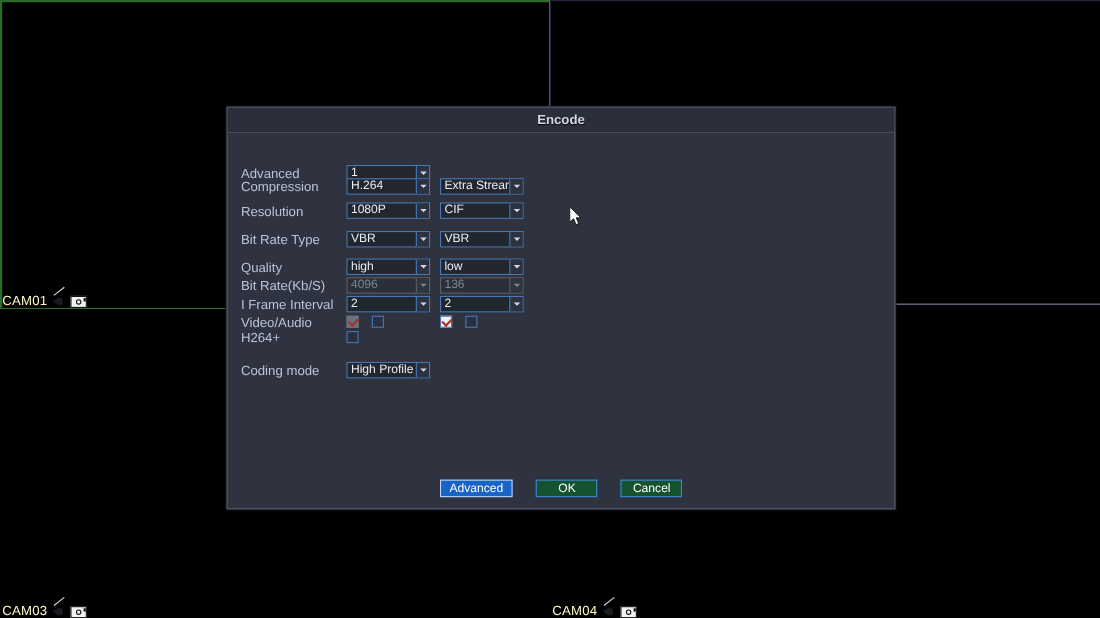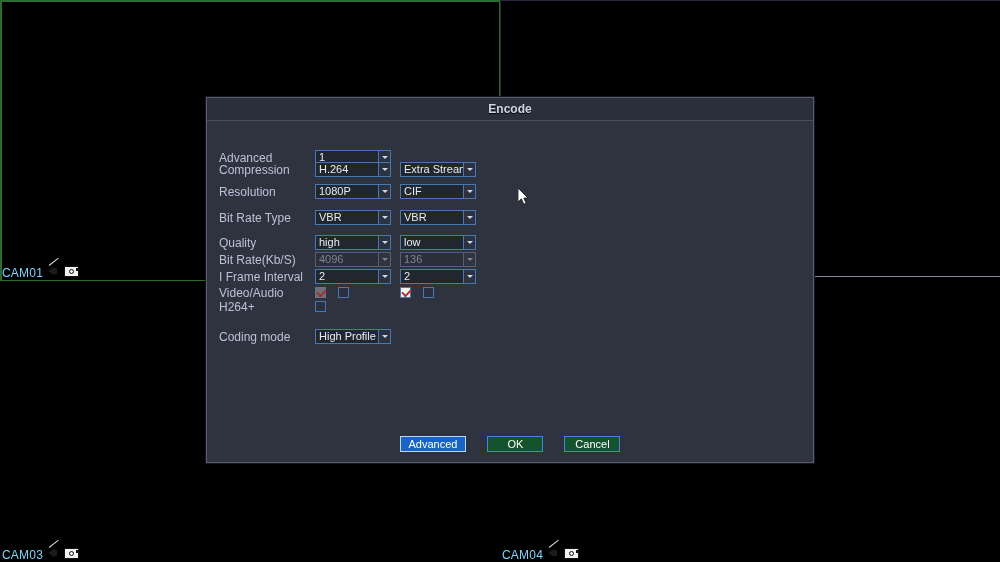--- a/index.html
+++ b/index.html
@@ -16,22 +16,22 @@
   
   #video-wall{position:absolute;inset:0;background:#000;}
   .quad{position:absolute;background:#000000;box-sizing:border-box;}
   #quad-1{left:0;top:0;width:500px;height:281px;border:1px solid #2d6b2d;border-top-width:2px;border-left-width:2px;}
   #quad-2{left:500px;top:0;width:500px;height:276px;border-top:1px solid #2a2440;border-left:1px solid #2a2440;}
   #quad-3{left:0;top:281px;width:500px;height:281px;}
   #quad-4{left:500px;top:276px;width:500px;height:286px;border-top:1px solid #8d87a8;}
 
   .cam-label{
     position:absolute;
-    display:flex;align-items:flex-start;gap:3px;
-    font-size:12px;color:#7dd3fc;
+    display:flex;align-items:flex-end;gap:3px;
+    font-size:12px;color:#fef9c3;
     letter-spacing:.2px;
     white-space:nowrap;
     text-shadow:0 1px 0 #000;
   }
   #cam01-label{left:2px;top:266px;}
   #cam03-label{left:2px;top:548px;}
   #cam04-label{left:502px;top:548px;}
 
   .icon-mute{
     display:inline-block;width:13px;height:11px;position:relative;margin-left:2px;

